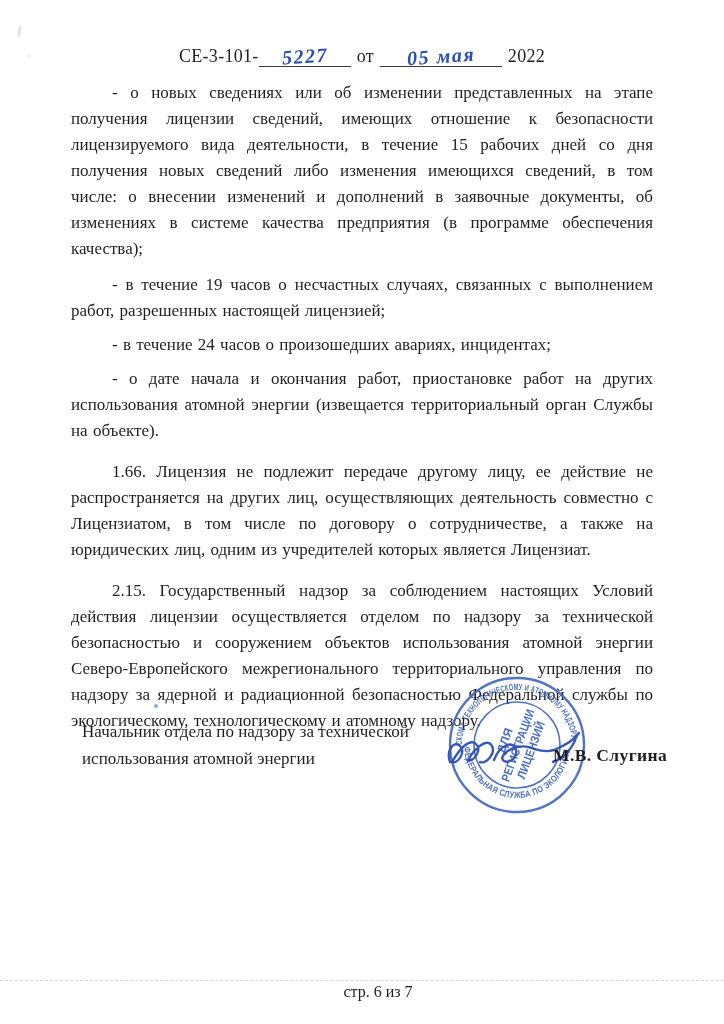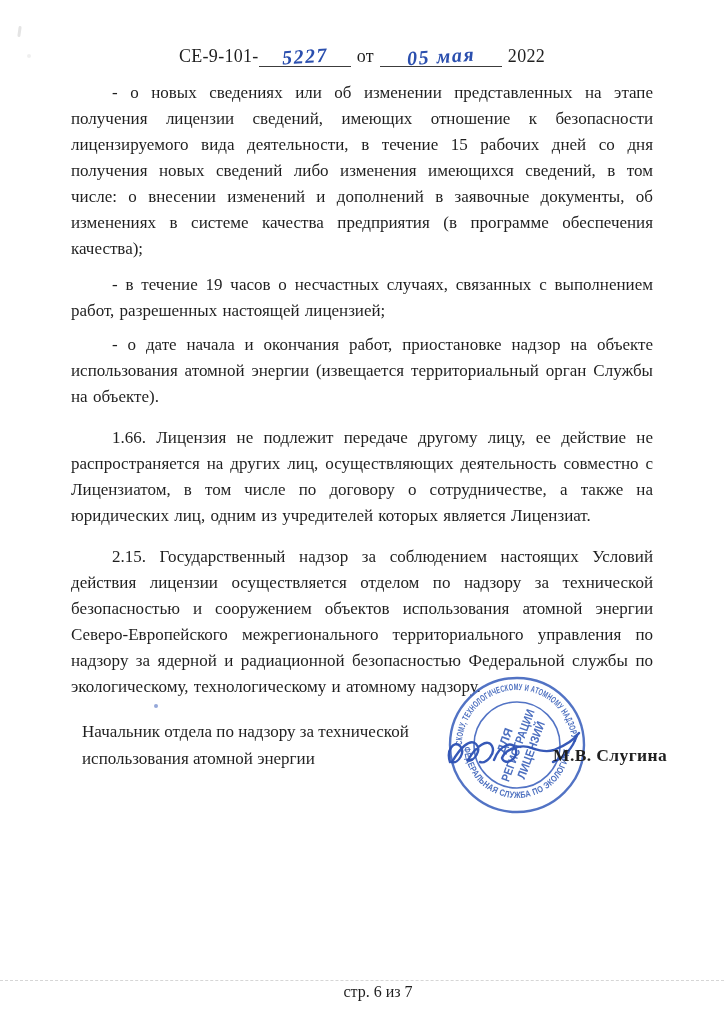--- a/index.html
+++ b/index.html
@@ -69,27 +69,28 @@
 </style>
 </head>
 <body>
 
 <div class="page">
 
   <div class="artifact a1"></div>
   <div class="artifact a2"></div>
 
   <div class="header">
-    <span>СЕ-9-101-</span><span class="blank num"><span class="hand">5227</span></span><span>от</span><span class="blank date"><span class="hand">05 мая</span></span><span>2022</span>
+    <span>СЕ-3-101-</span><span class="blank num"><span class="hand">5227</span></span><span>от</span><span class="blank date"><span class="hand">05 мая</span></span><span>2022</span>
   </div>
 
   <div class="bodytext">
     <p class="para mb10">- о новых сведениях или об изменении представленных на этапе получения лицензии сведений, имеющих отношение к безопасности лицензируемого вида деятельности, в течение 15 рабочих дней со дня получения новых сведений либо изменения имеющихся сведений, в том числе: о внесении изменений и дополнений в заявочные документы, об изменениях в системе качества предприятия (в программе обеспечения качества);</p>
     <p class="para mb8">- в течение 19 часов о несчастных случаях, связанных с выполнением работ, разрешенных настоящей лицензией;</p>
-    <p class="para mb14">- о дате начала и окончания работ, приостановке надзор на объекте использования атомной энергии (извещается территориальный орган Службы на объекте).</p>
+    <p class="para mb8">- в течение 24 часов о произошедших авариях, инцидентах;</p>
+    <p class="para mb14">- о дате начала и окончания работ, приостановке работ на других использования атомной энергии (извещается территориальный орган Службы на объекте).</p>
     <p class="para mb14">1.66. Лицензия не подлежит передаче другому лицу, ее действие не распространяется на других лиц, осуществляющих деятельность совместно с Лицензиатом, в том числе по договору о сотрудничестве, а также на юридических лиц, одним из учредителей которых является Лицензиат.</p>
     <p class="para">2.15. Государственный надзор за соблюдением настоящих Условий действия лицензии осуществляется отделом по надзору за технической безопасностью и сооружением объектов использования атомной энергии Северо-Европейского межрегионального территориального управления по надзору за ядерной и радиационной безопасностью Федеральной службы по экологическому, технологическому и атомному надзору.</p>
   </div>
 
   <div class="sig-area">
     <div class="sig-title">
       <div>Начальник отдела по надзору за технической</div>
       <div>использования атомной энергии</div>
     </div>
 

